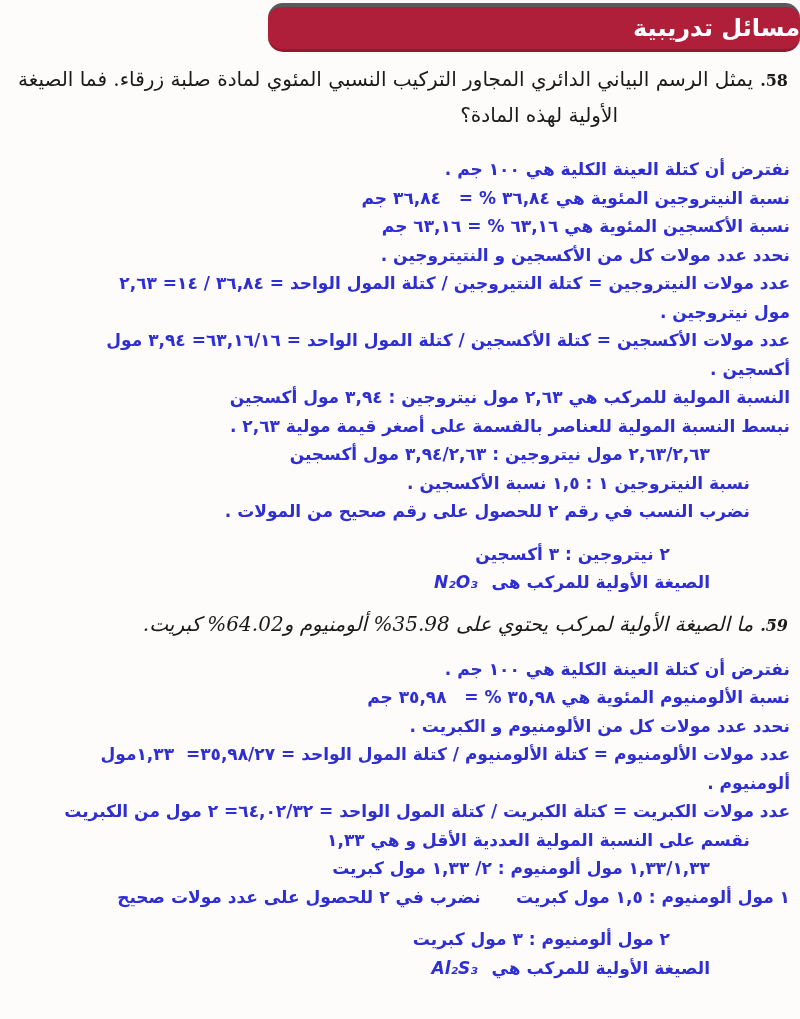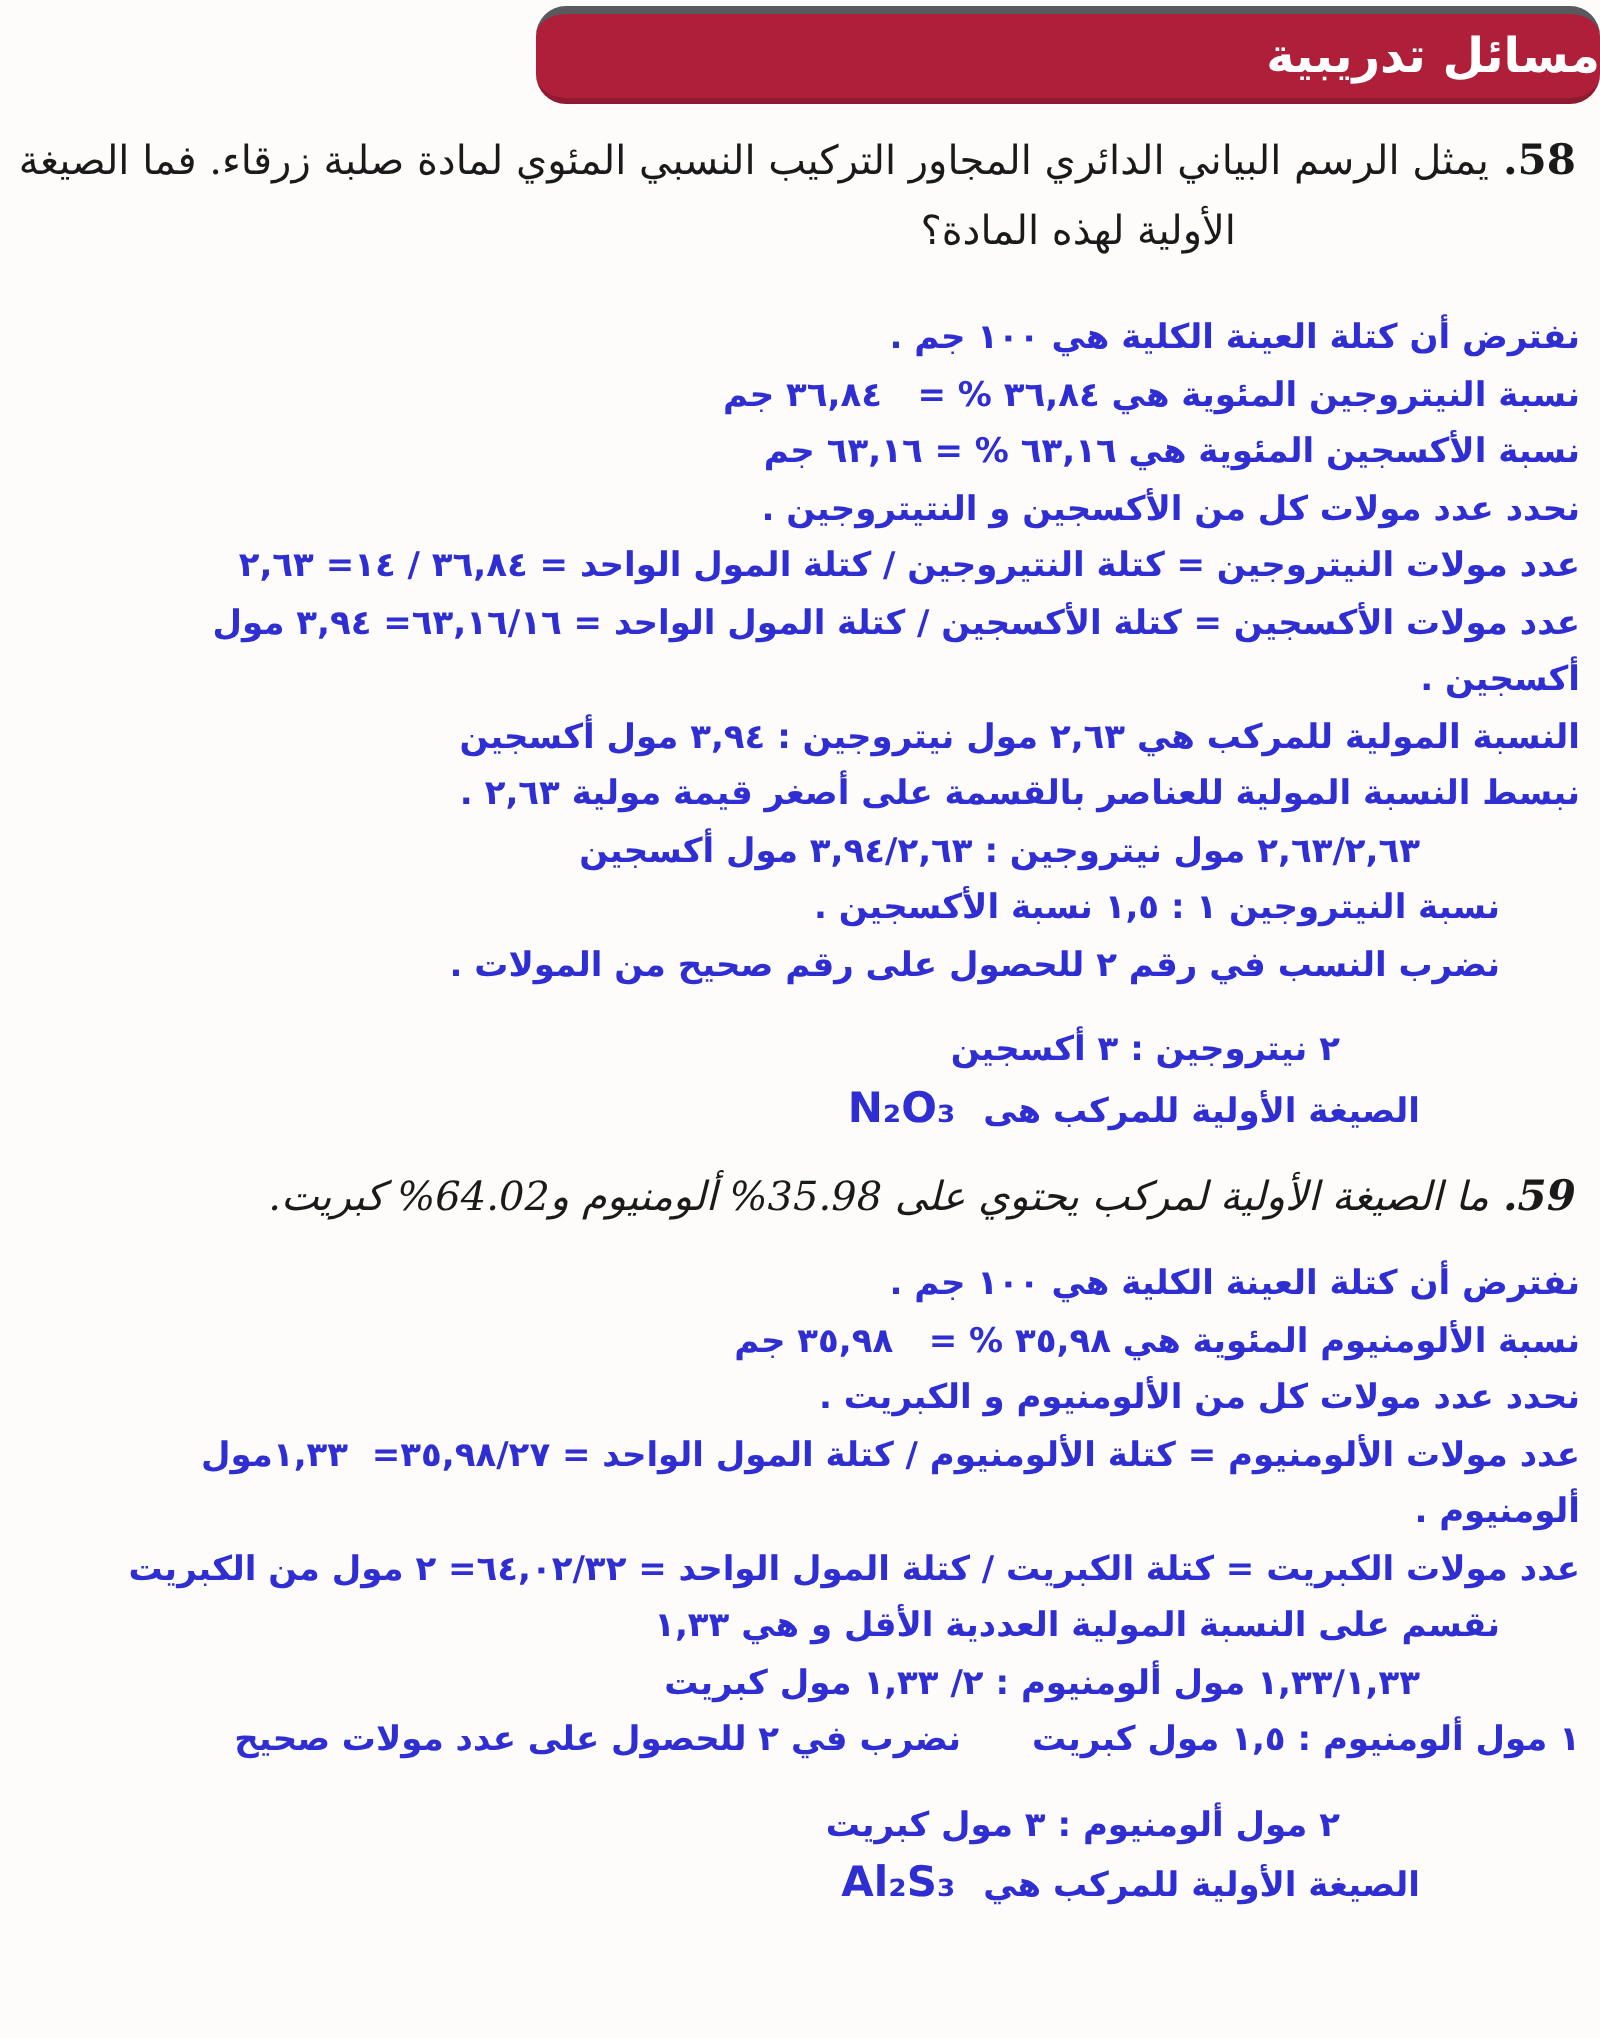--- a/index.html
+++ b/index.html
@@ -23,39 +23,40 @@
   }
   
   .problem{
     direction:rtl;text-align:right;
     color:var(--problem_text,#1a1a1a);
     padding:0 12px 0 10px;
     font-family:"DejaVu Serif","DejaVu Sans",serif;
   }
   .prob-line{font-size:20px;line-height:35px;white-space:nowrap;}
   .prob-cont{padding-right:170px;}
-  .pnum{font-weight:bold;font-size:21px;margin-left:7px;}
+  .pnum{font-weight:bold;font-size:16px;margin-left:7px;}
   .p58{margin-top:10px;}
   .p59{margin-top:10px;font-style:italic;}
   
   .solution{
     direction:rtl;text-align:right;
     color:var(--solution_text,#2e2ed2);
     font-weight:bold;font-size:17px;
     padding:0 10px 0 0;
   }
   .sol58{margin-top:22px;}
   .sol59{margin-top:12px;}
   .sol-line{line-height:28.5px;white-space:nowrap;}
   .i40{padding-right:40px;margin-left:40px;}
   .i80{padding-right:80px;}
   .i120{padding-right:120px;margin-top:14px;}
   .chem{
-    font-size:21px;margin-right:8px;
+    font-size:17px;margin-right:8px;
     font-family:"DejaVu Sans",sans-serif;
+    font-style:italic;
   }
 </style>
 </head>
 <body>
 
 <div>
 
   <header class="banner">
     <span class="banner-title">مسائل تدريبية</span>
   </header>
@@ -66,20 +67,21 @@
     </div>
     <div class="prob-line prob-cont">الأولية لهذه المادة؟</div>
   </section>
 
   <section class="solution sol58">
     <div class="sol-line">نفترض أن كتلة العينة الكلية هي ١٠٠ جم .</div>
     <div class="sol-line">نسبة النيتروجين المئوية هي ٣٦,٨٤ % = &nbsp;&nbsp;٣٦,٨٤ جم</div>
     <div class="sol-line">نسبة الأكسجين المئوية هي ٦٣,١٦ % = ٦٣,١٦ جم</div>
     <div class="sol-line">نحدد عدد مولات كل من الأكسجين و النتيتروجين .</div>
     <div class="sol-line">عدد مولات النيتروجين = كتلة النتيروجين / كتلة المول الواحد = ٣٦,٨٤ / ١٤= ٢,٦٣</div>
+    <div class="sol-line">مول نيتروجين .</div>
     <div class="sol-line">عدد مولات الأكسجين = كتلة الأكسجين / كتلة المول الواحد = ٦٣,١٦/١٦= ٣,٩٤ مول</div>
     <div class="sol-line">أكسجين .</div>
     <div class="sol-line">النسبة المولية للمركب هي ٢,٦٣ مول نيتروجين : ٣,٩٤ مول أكسجين</div>
     <div class="sol-line">نبسط النسبة المولية للعناصر بالقسمة على أصغر قيمة مولية ٢,٦٣ .</div>
     <div class="sol-line i80">٢,٦٣/٢,٦٣ مول نيتروجين : ٣,٩٤/٢,٦٣ مول أكسجين</div>
     <div class="sol-line i40">نسبة النيتروجين ١ : ١,٥ نسبة الأكسجين .</div>
     <div class="sol-line i40">نضرب النسب في رقم ٢ للحصول على رقم صحيح من المولات .</div>
     <div class="sol-line i120">٢ نيتروجين : ٣ أكسجين</div>
     <div class="sol-line i80">
       <span>الصيغة الأولية للمركب هى</span>

